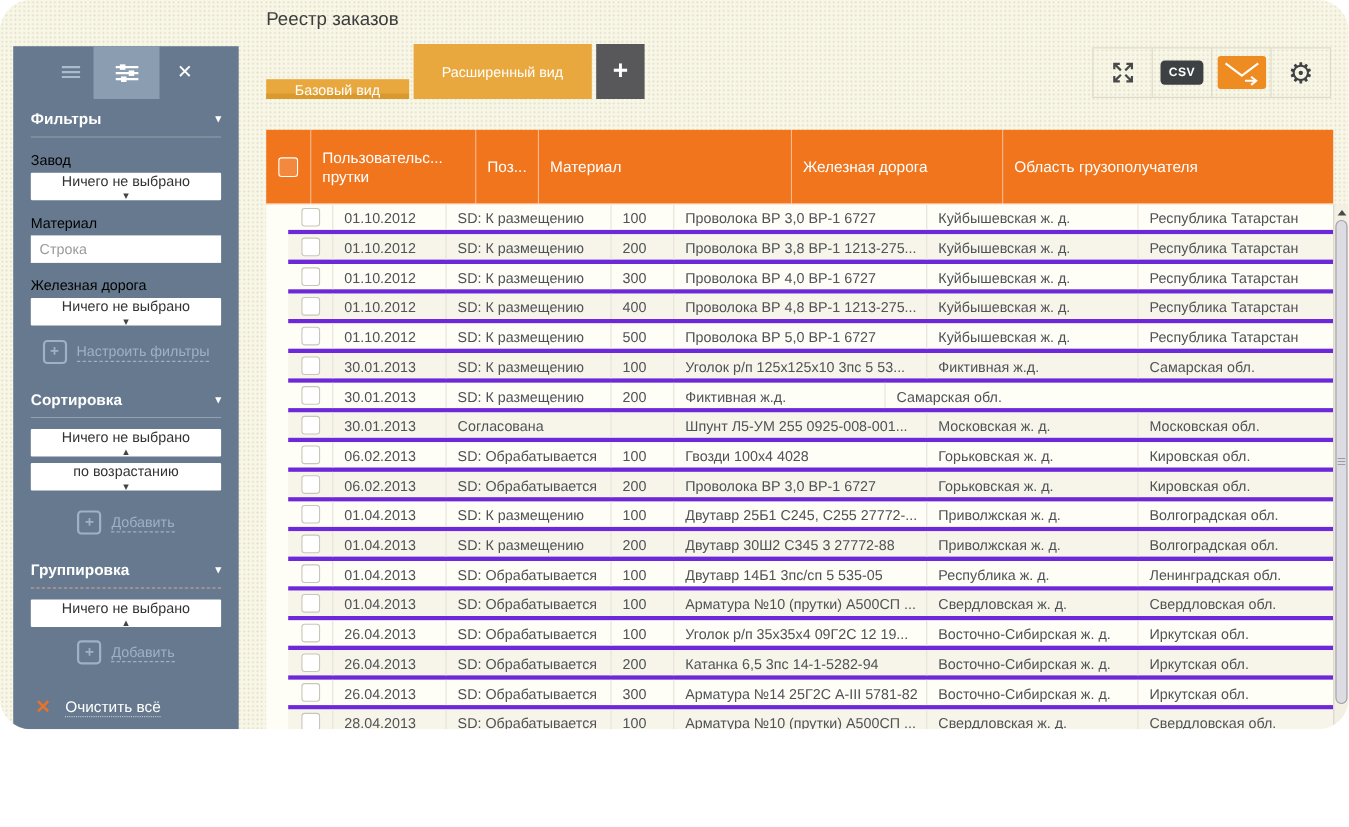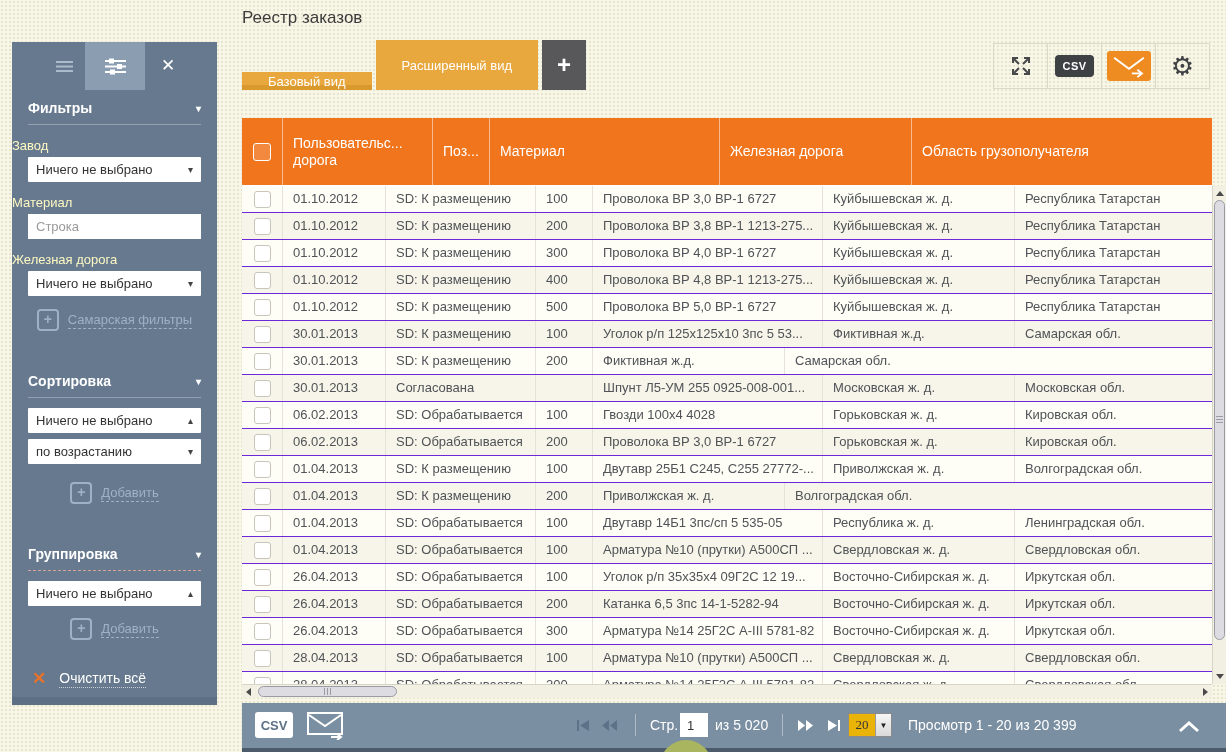--- a/index.html
+++ b/index.html
@@ -1,52 +1,52 @@
 <!DOCTYPE html>
 <html><head>
 <meta charset="utf-8">
 <style>
   html,body{margin:0;padding:0;}
   body{font-family:"Liberation Sans",sans-serif;}
-  .screen{position:relative;width:1226px;height:752px;overflow:hidden;
+  .screen{position:relative;width:1226px;height:663px;overflow:hidden;
     background-color:#f8f6e7;
     background-image:radial-gradient(circle,#e7e4cd 1px,rgba(0,0,0,0) 1px);
-    background-size:4px 4px;}
+    background-size:4px 4px;border-radius:28px;}
 
   
   .page-title{position:absolute;left:242px;top:8px;font-size:17px;color:#3c3c3c;}
 
   
   .sidebar{position:absolute;left:12px;top:42px;width:205px;height:655px;
     background:#66798e;border-bottom:8px solid #5d6f83;box-sizing:content-box;z-index:3;}
   .side-tabs{position:relative;height:48px;}
   .burger{position:absolute;left:44px;top:17px;}
   .side-tab-active{position:absolute;left:73px;top:0;width:60px;height:48px;background:#8b9eb1;
     display:flex;align-items:center;justify-content:center;}
   .side-close{position:absolute;left:144px;top:13px;width:24px;text-align:center;
     color:#fff;font-size:17px;line-height:22px;cursor:default;}
   .sec-head{display:flex;justify-content:space-between;align-items:center;
     margin:10px 16px 0 16px;color:#fff;font-size:14px;font-weight:600;}
   .sec-head .chev{font-size:10px;color:#fff;}
   .sdivider{margin:8px 16px 0 16px;border-top:1px solid rgba(255,255,255,.3);height:0;}
   .sdivider.pink{border-top:1px dashed #d8a39b;}
-  .field-label{margin:13px 16px 4px 0;color:#fef9c3;font-size:13px;}
+  .field-label{margin:13px 16px 4px 16px;color:#000000;font-size:13px;}
   .sselect{margin:2px 16px 0 16px;height:25px;background:#fff;border-radius:1px;
     display:flex;align-items:center;justify-content:space-between;padding:0 8px;
-    font-size:13px;color:#333;cursor:default;}
+    font-size:13px;color:#333;cursor:default;flex-direction:column;}
   .sselect .caret{font-size:10px;color:#444;}
   .stext{display:block;margin:2px 16px 0 16px;width:157px;height:25px;border:none;
     padding:0 8px;font-size:13px;color:#333;font-family:"Liberation Sans",sans-serif;}
   .stext::placeholder{color:#9a9a9a;}
   .link-row{margin-top:13px;display:flex;align-items:center;justify-content:center;
     color:#9fb1c4;gap:9px;cursor:default;}
   .plus-box{width:18px;height:18px;border:2px solid #9fb1c4;border-radius:4px;
     text-align:center;line-height:16px;font-size:14px;font-weight:bold;}
   .link-text{font-size:13px;border-bottom:1px dashed #9fb1c4;padding-bottom:1px;}
-  .mt30{margin-top:42px;}
+  .mt30{margin-top:24px;}
   .clear-row{margin:28px 0 0 20px;display:flex;align-items:center;gap:13px;
     color:#fff;font-size:14px;cursor:default;}
   .x-icon{color:#e8722a;font-size:17px;font-weight:bold;}
   .clear-text{border-bottom:1px dotted rgba(255,255,255,.65);padding-bottom:1px;}
 
   
   .view-tabs{position:absolute;left:242px;top:40px;height:50px;display:flex;gap:4px;}
   .vtab{background:#e9a83e;color:#fff;font-size:13px;display:flex;align-items:center;
     padding:0 26px;cursor:default;}
   .vtab.active{box-shadow:inset 0 -5px 0 #d9992c;margin-top:32px;}
@@ -65,21 +65,21 @@
     display:flex;align-items:center;justify-content:center;}
   .gear{font-size:26px;color:#3f4244;line-height:1;}
 
   
   .table{position:absolute;left:242px;top:118px;width:984px;height:580px;}
   .thead{display:flex;width:970px;height:68px;background:#f0751d;border-bottom:1px solid #fff;box-sizing:border-box;}
   .th{box-sizing:border-box;display:flex;align-items:center;padding-left:10px;
     color:#fff;font-size:14px;line-height:17px;border-left:1px solid rgba(255,255,255,.5);}
   .th.w-cb{justify-content:center;padding:0;border-left:none;}
   .tbody{position:relative;width:970px;height:512px;overflow:hidden;background:#fefdf6;}
-  .trow{display:flex;height:27px;background:#fefdf6;border-bottom:1px solid #6d28d9;box-sizing:border-box;}
+  .trow{display:flex;height:27px;background:#fefdf6;border-bottom:4px solid #6d28d9;box-sizing:border-box;margin-left:20px;}
   .trow.alt{background:#f7f5e9;}
   .td{box-sizing:border-box;border-left:1px solid #e5e3d7;padding-left:10px;
     font-size:13px;color:#4f5357;line-height:25px;white-space:nowrap;overflow:hidden;}
   .td.w-cb{border-left:none;display:flex;align-items:center;justify-content:center;padding:0;}
   .w-cb{width:40px;flex:none;}
   .w0{width:103px;flex:none;}
   .w1{width:150px;flex:none;}
   .w2{width:57px;flex:none;}
   .w3{width:230px;flex:none;}
   .w4{width:192px;flex:none;}
@@ -191,21 +191,21 @@
     <input class="stext" placeholder="Строка" style="">
 
     <div class="field-label">Железная дорога</div>
     <div class="sselect">
       <span>Ничего не выбрано</span>
       <span class="caret">▾</span>
     </div>
 
     <div class="link-row">
       <span class="plus-box">+</span>
-      <span class="link-text">Самарская фильтры</span>
+      <span class="link-text">Настроить фильтры</span>
     </div>
 
     <div class="sec-head mt30">
       <span>Сортировка</span>
       <span class="chev">▾</span>
     </div>
     <div class="sdivider"></div>
 
     <div class="sselect" style="margin-top:10px;">
       <span>Ничего не выбрано</span>
@@ -273,21 +273,21 @@
     <div class="action-cell">
       <span class="gear">⚙</span>
     </div>
   </div>
 
   <div class="table">
     <div class="thead">
         <div class="th w-cb">
           <span class="hdcheck"></span>
         </div>
-        <div class="th w1">Пользовательс... дорога</div>
+        <div class="th w1">Пользовательс... прутки</div>
         <div class="th w2">Поз...</div>
         <div class="th w3">Материал</div>
         <div class="th w4">Железная дорога</div>
         <div class="th w5">Область грузополучателя</div>
       </div>
     <div class="tbody">
         <div class="trow">
           <div class="td w-cb">
             <span class="rowcheck"></span>
           </div>
@@ -407,20 +407,21 @@
           <div class="td w4">Приволжская ж. д.</div>
           <div class="td w5">Волгоградская обл.</div>
         </div>
         <div class="trow alt">
           <div class="td w-cb">
             <span class="rowcheck"></span>
           </div>
           <div class="td w0">01.04.2013</div>
           <div class="td w1">SD: К размещению</div>
           <div class="td w2">200</div>
+          <div class="td w3">Двутавр 30Ш2 С345 3 27772-88</div>
           <div class="td w4">Приволжская ж. д.</div>
           <div class="td w5">Волгоградская обл.</div>
         </div>
         <div class="trow">
           <div class="td w-cb">
             <span class="rowcheck"></span>
           </div>
           <div class="td w0">01.04.2013</div>
           <div class="td w1">SD: Обрабатывается</div>
           <div class="td w2">100</div>

